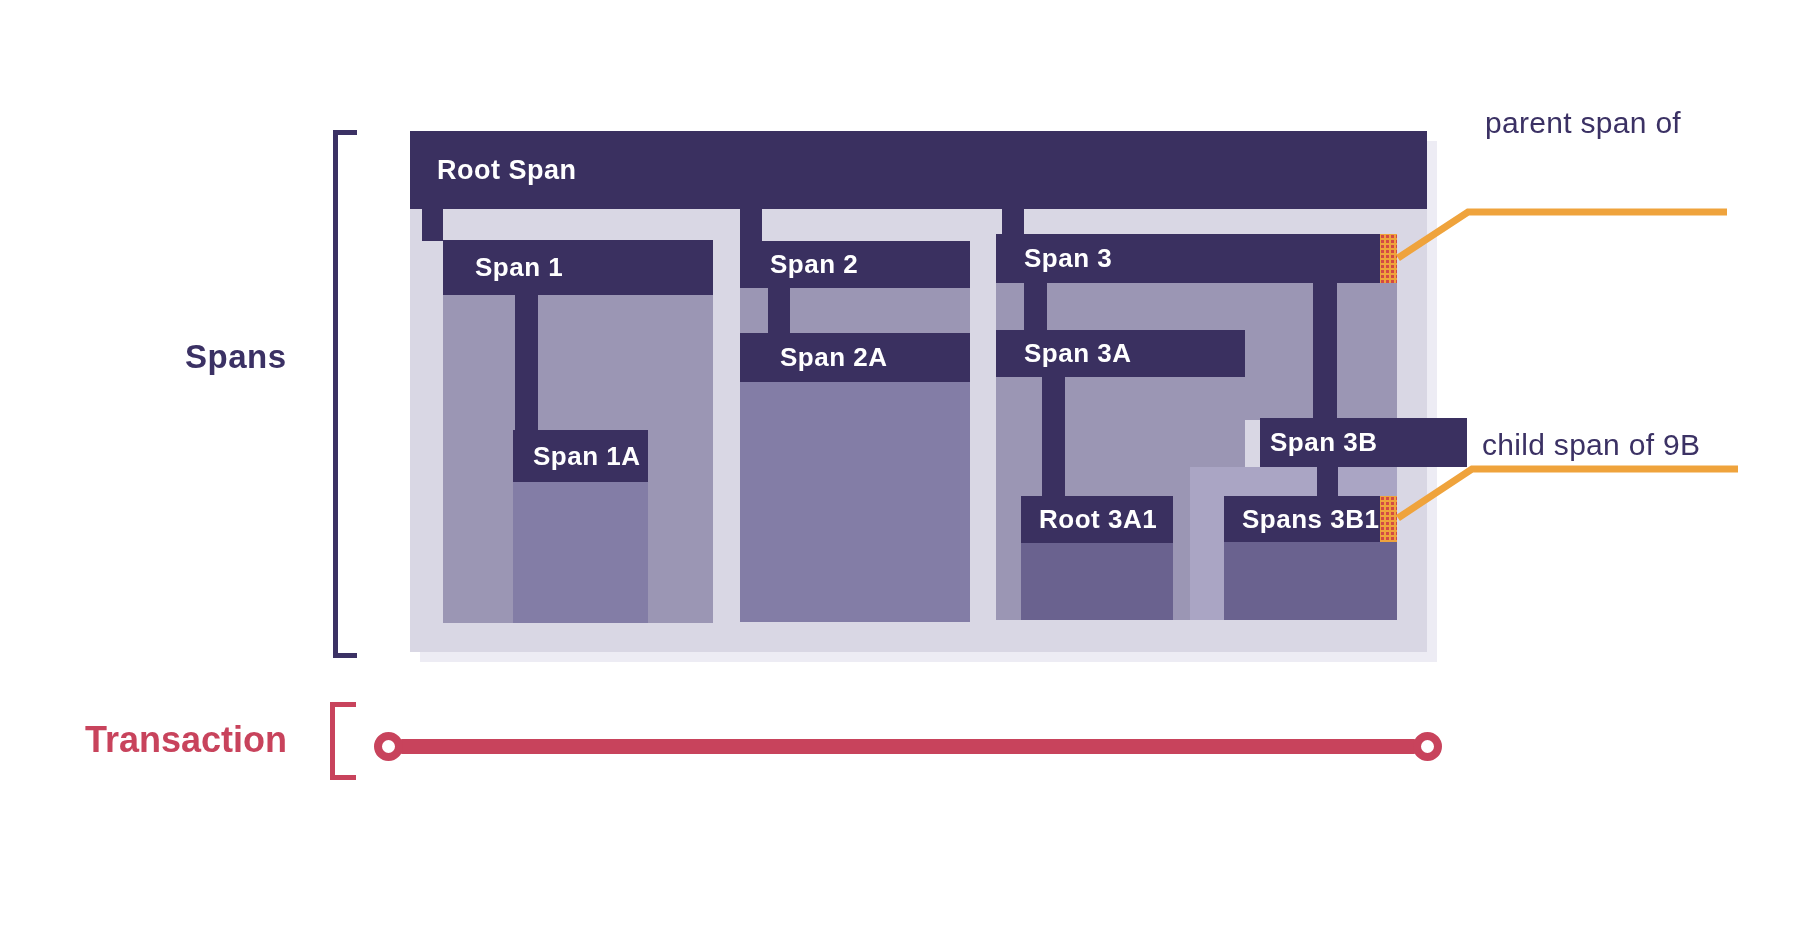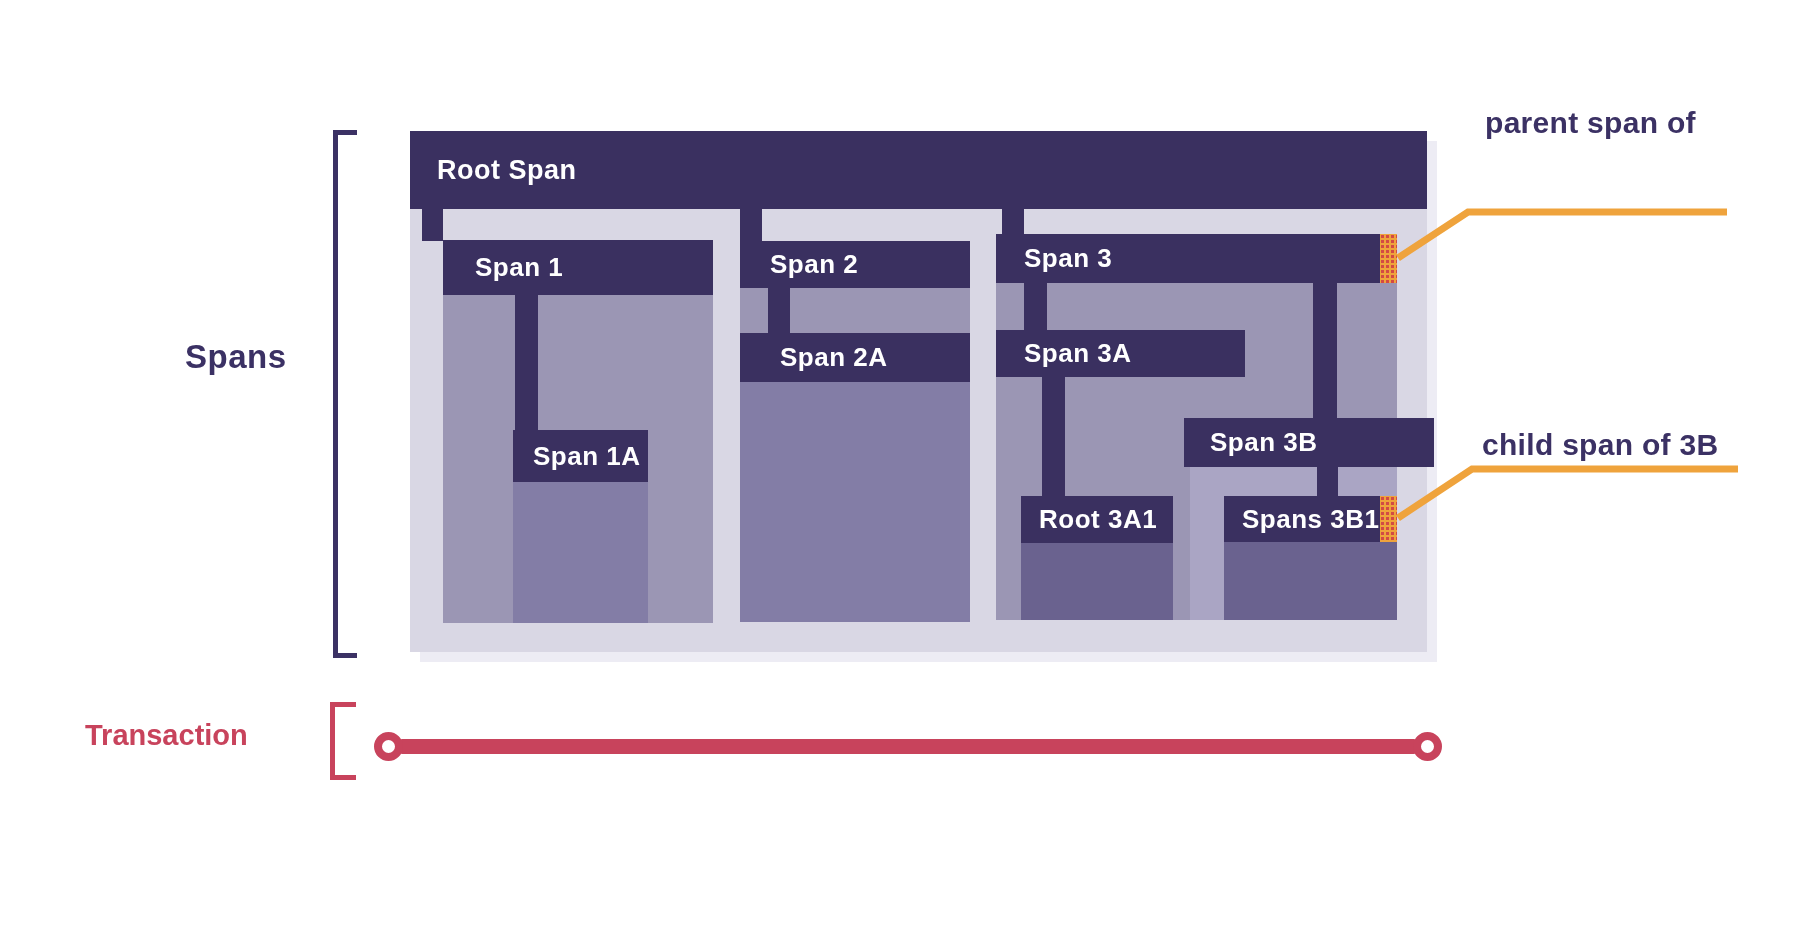--- a/index.html
+++ b/index.html
@@ -50,32 +50,32 @@
   .fill-sub{background:var(--fill-sub);}
   .fill-light{background:var(--fill-light);}
   .fill-deep{background:var(--fill-deep);}
   .connector{background:var(--bar-dark);}
   .marker{
     background-color:var(--accent-orange);
     background-image:radial-gradient(var(--marker-dot) 1.5px, transparent 1.6px);
     background-size:5px 5px;
   }
   .annotation{
-    color:var(--label-purple);font-size:30px;font-weight:bold;line-height:38px;
+    color:var(--label-purple);font-size:30px;font-weight:normal;line-height:38px;
     letter-spacing:0.3px;white-space:nowrap;
   }
   .callout-svg{left:0;top:0;pointer-events:none;}
   .callout-svg polyline{fill:none;stroke:var(--accent-orange);stroke-width:7;}
   
   .trans-line{background:var(--transaction-red);border-radius:2px;}
   .trans-dot{
     width:13px;height:13px;border:8px solid var(--transaction-red);
     border-radius:50%;background:var(--white);box-sizing:content-box;
   }
-  .trans-label{color:var(--transaction-red);font-size:29px;font-weight:bold;}
+  .trans-label{color:var(--transaction-red);font-size:36px;font-weight:bold;}
 </style>
 </head>
 <body>
 
 <div class="stage">
 
   <div class="abs side-label" style="left:185px;top:338px;">Spans</div>
   <div class="abs bracket-purple" style="left:333px;top:130px;height:528px;"></div>
 
   <div class="abs container" style="left:410px;top:131px;width:1017px;height:521px;"></div>
@@ -112,21 +112,21 @@
   <div class="abs connector" style="left:1313px;top:283px;width:24px;height:137px;"></div>
   <div class="abs connector" style="left:1042px;top:377px;width:23px;height:119px;"></div>
   <div class="abs connector" style="left:1317px;top:467px;width:21px;height:29px;"></div>
   <div class="abs bar" style="left:996px;top:234px;width:384px;height:49px;padding-left:28px;">
     <span>Span 3</span>
   </div>
   <div class="abs marker" style="left:1380px;top:234px;width:17px;height:49px;"></div>
   <div class="abs bar" style="left:996px;top:330px;width:249px;height:47px;padding-left:28px;">
     <span>Span 3A</span>
   </div>
-  <div class="abs bar" style="left:1184px;top:418px;width:250px;height:49px;padding-left:26px;">
+  <div class="abs bar" style="left:1260px;top:418px;width:207px;height:49px;padding-left:10px;">
     <span>Span 3B</span>
   </div>
   <div class="abs bar" style="left:1021px;top:496px;width:152px;height:47px;padding-left:18px;">
     <span>Root 3A1</span>
   </div>
   <div class="abs bar" style="left:1224px;top:496px;width:156px;height:46px;padding-left:18px;">
     <span>Spans 3B1</span>
   </div>
   <div class="abs marker" style="left:1380px;top:496px;width:17px;height:46px;"></div>
 
@@ -135,21 +135,21 @@
   </div>
 
   <svg class="abs callout-svg" width="1801" height="927" viewBox="0 0 1801 927">
     <polyline points="1727,212 1468,212 1398,258"></polyline>
     <polyline points="1738,469 1472,469 1398,518"></polyline>
   </svg>
 
   <div class="abs annotation" style="left:1485px;top:104px;">
     <div>parent span of</div>
   </div>
-  <div class="abs annotation" style="left:1482px;top:426px;">child span of 3B</div>
+  <div class="abs annotation" style="left:1482px;top:426px;">child span of 9B</div>
 
   <div class="abs trans-label" style="left:85px;top:719px;">Transaction</div>
   <div class="abs bracket-red" style="left:330px;top:702px;height:78px;"></div>
   <div class="abs trans-line" style="left:400px;top:739px;width:1016px;height:15px;"></div>
   <div class="abs trans-dot" style="left:374px;top:732px;"></div>
   <div class="abs trans-dot" style="left:1413px;top:732px;"></div>
 
 </div>
 
 </body></html>

